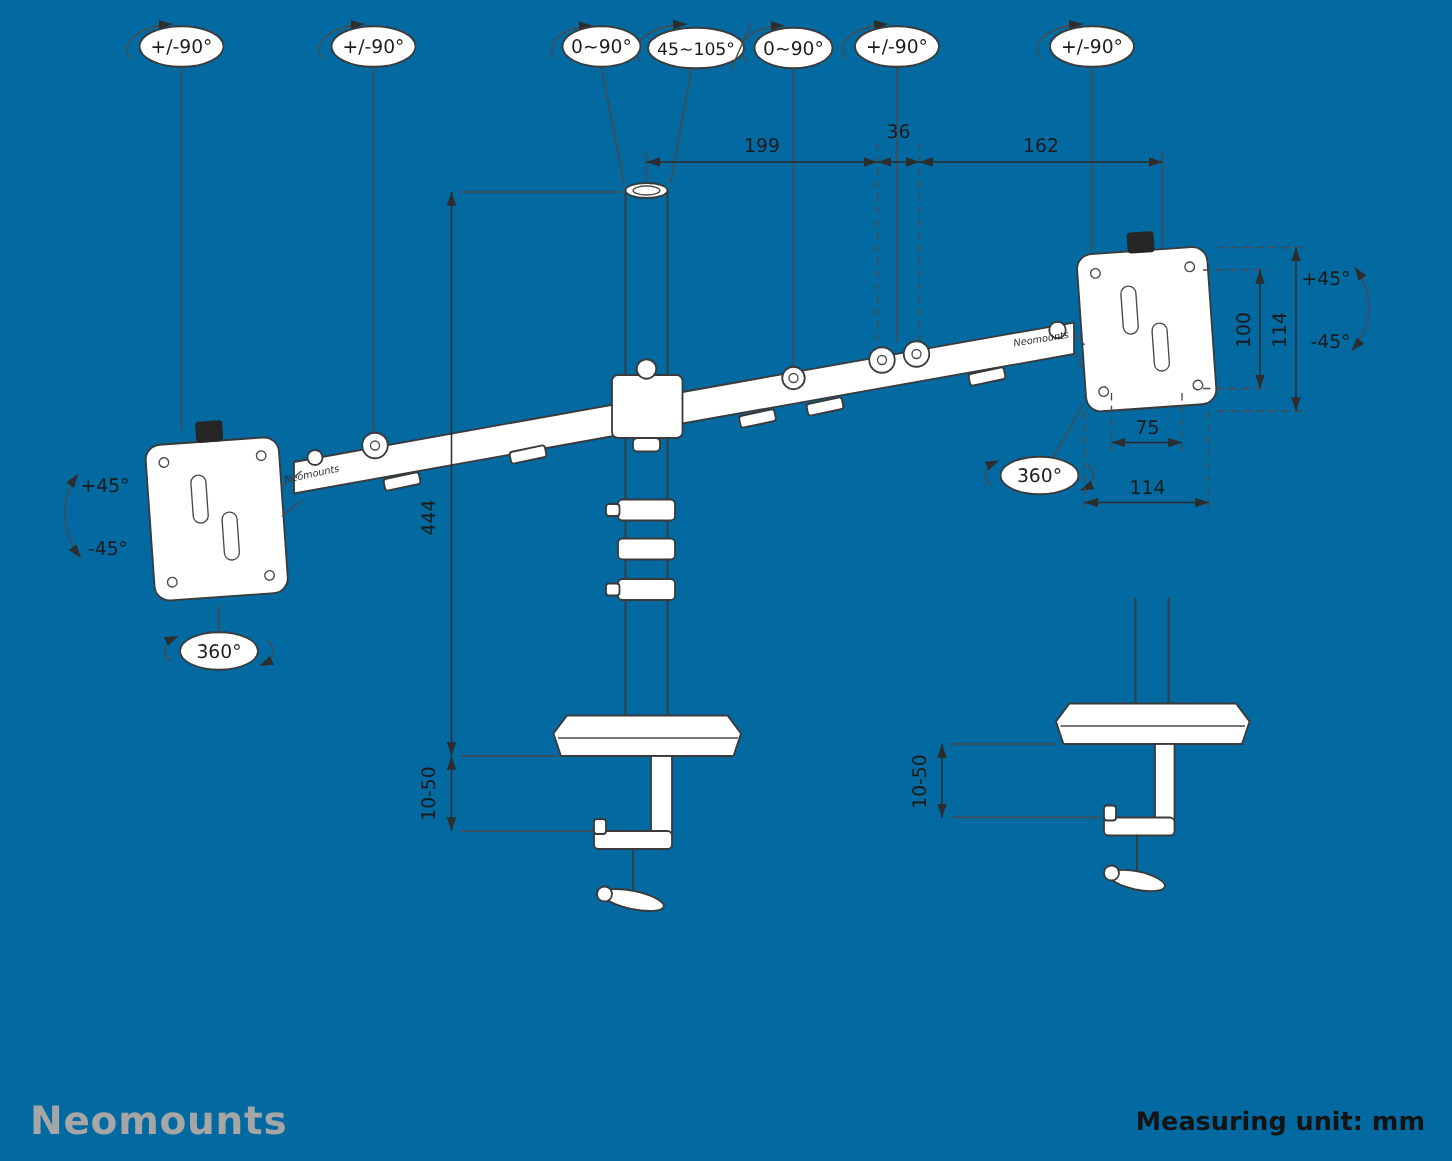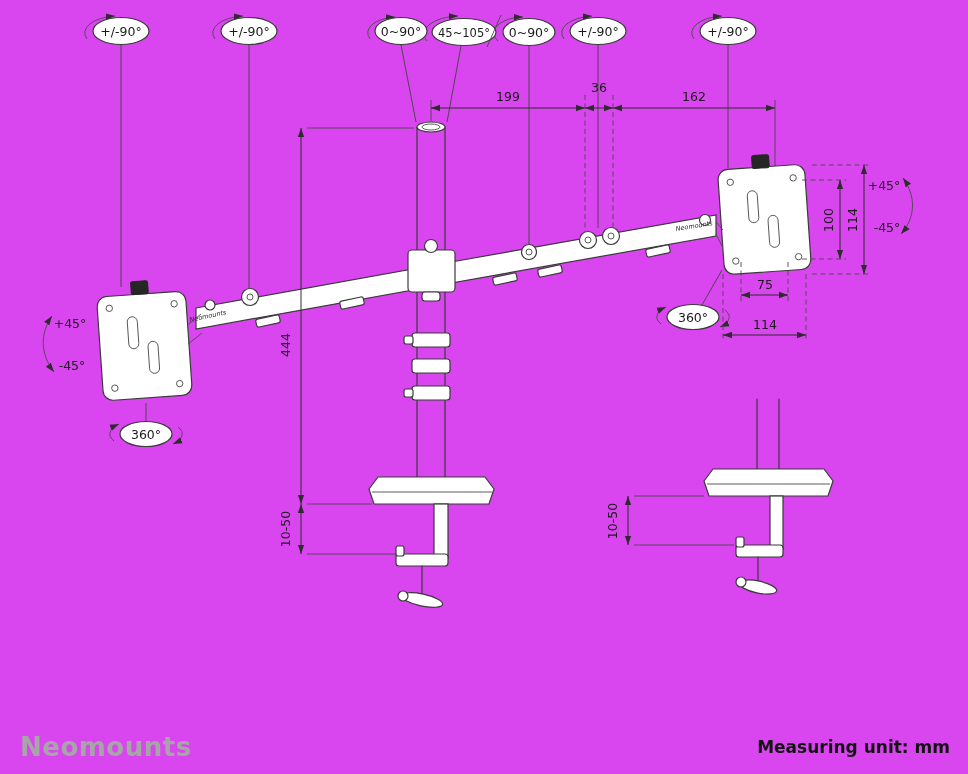--- a/index.html
+++ b/index.html
@@ -1,17 +1,17 @@
 <!DOCTYPE html>
 <html><head>
 <meta charset="utf-8">
 <style>
   html,body{margin:0;padding:0;background:#ffffff;}
   .canvas{
-    position:relative;width:968px;height:774px;background:#d946ef;
+    position:relative;width:968px;height:774px;background:#0369a1;
     font-family:"DejaVu Sans","Liberation Sans",sans-serif;overflow:hidden;
   }
   svg text{font-family:"DejaVu Sans","Liberation Sans",sans-serif;}
   .ln   {stroke:#3a3a3a;stroke-width:1.2;fill:none;stroke-linecap:round;}
   .thin {stroke:#4a4a4a;stroke-width:0.9;fill:none;}
   .lead {stroke:#4a4a4a;stroke-width:1;fill:none;}
   .dim  {stroke:#2d2d2d;stroke-width:1;fill:none;}
   .dash {stroke-dasharray:5 3.5;}
   .part {fill:#ffffff;stroke:#3a3a3a;stroke-width:1.2;}
   .dark {fill:#262626;stroke:#262626;}

